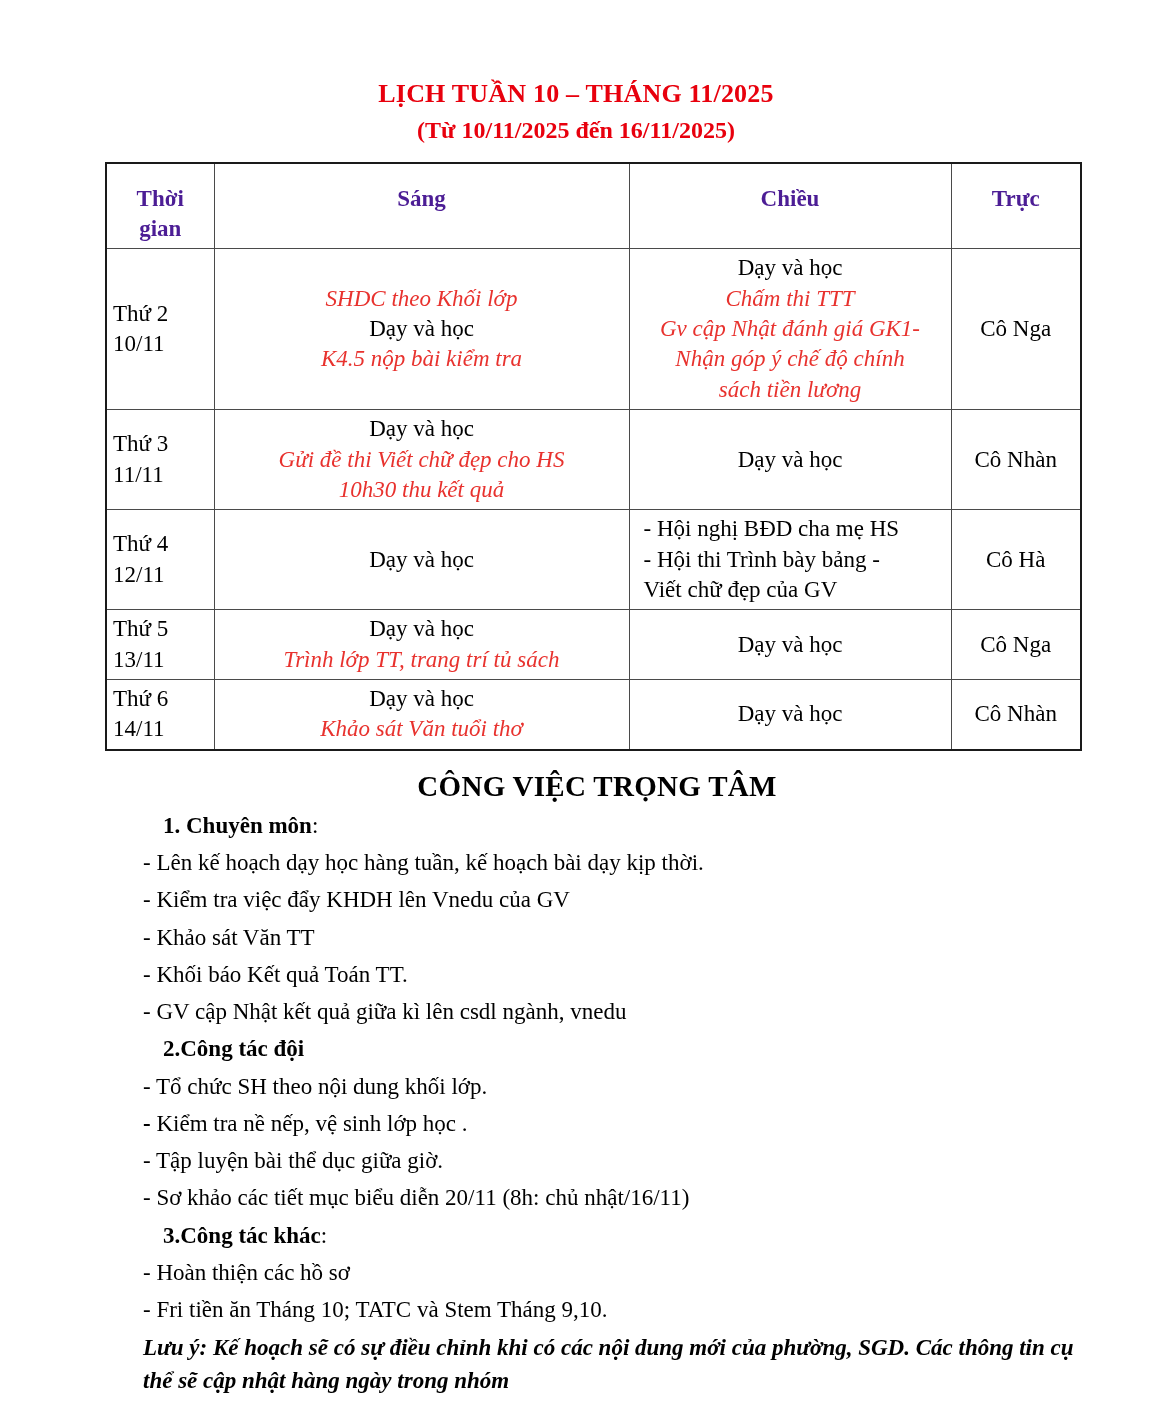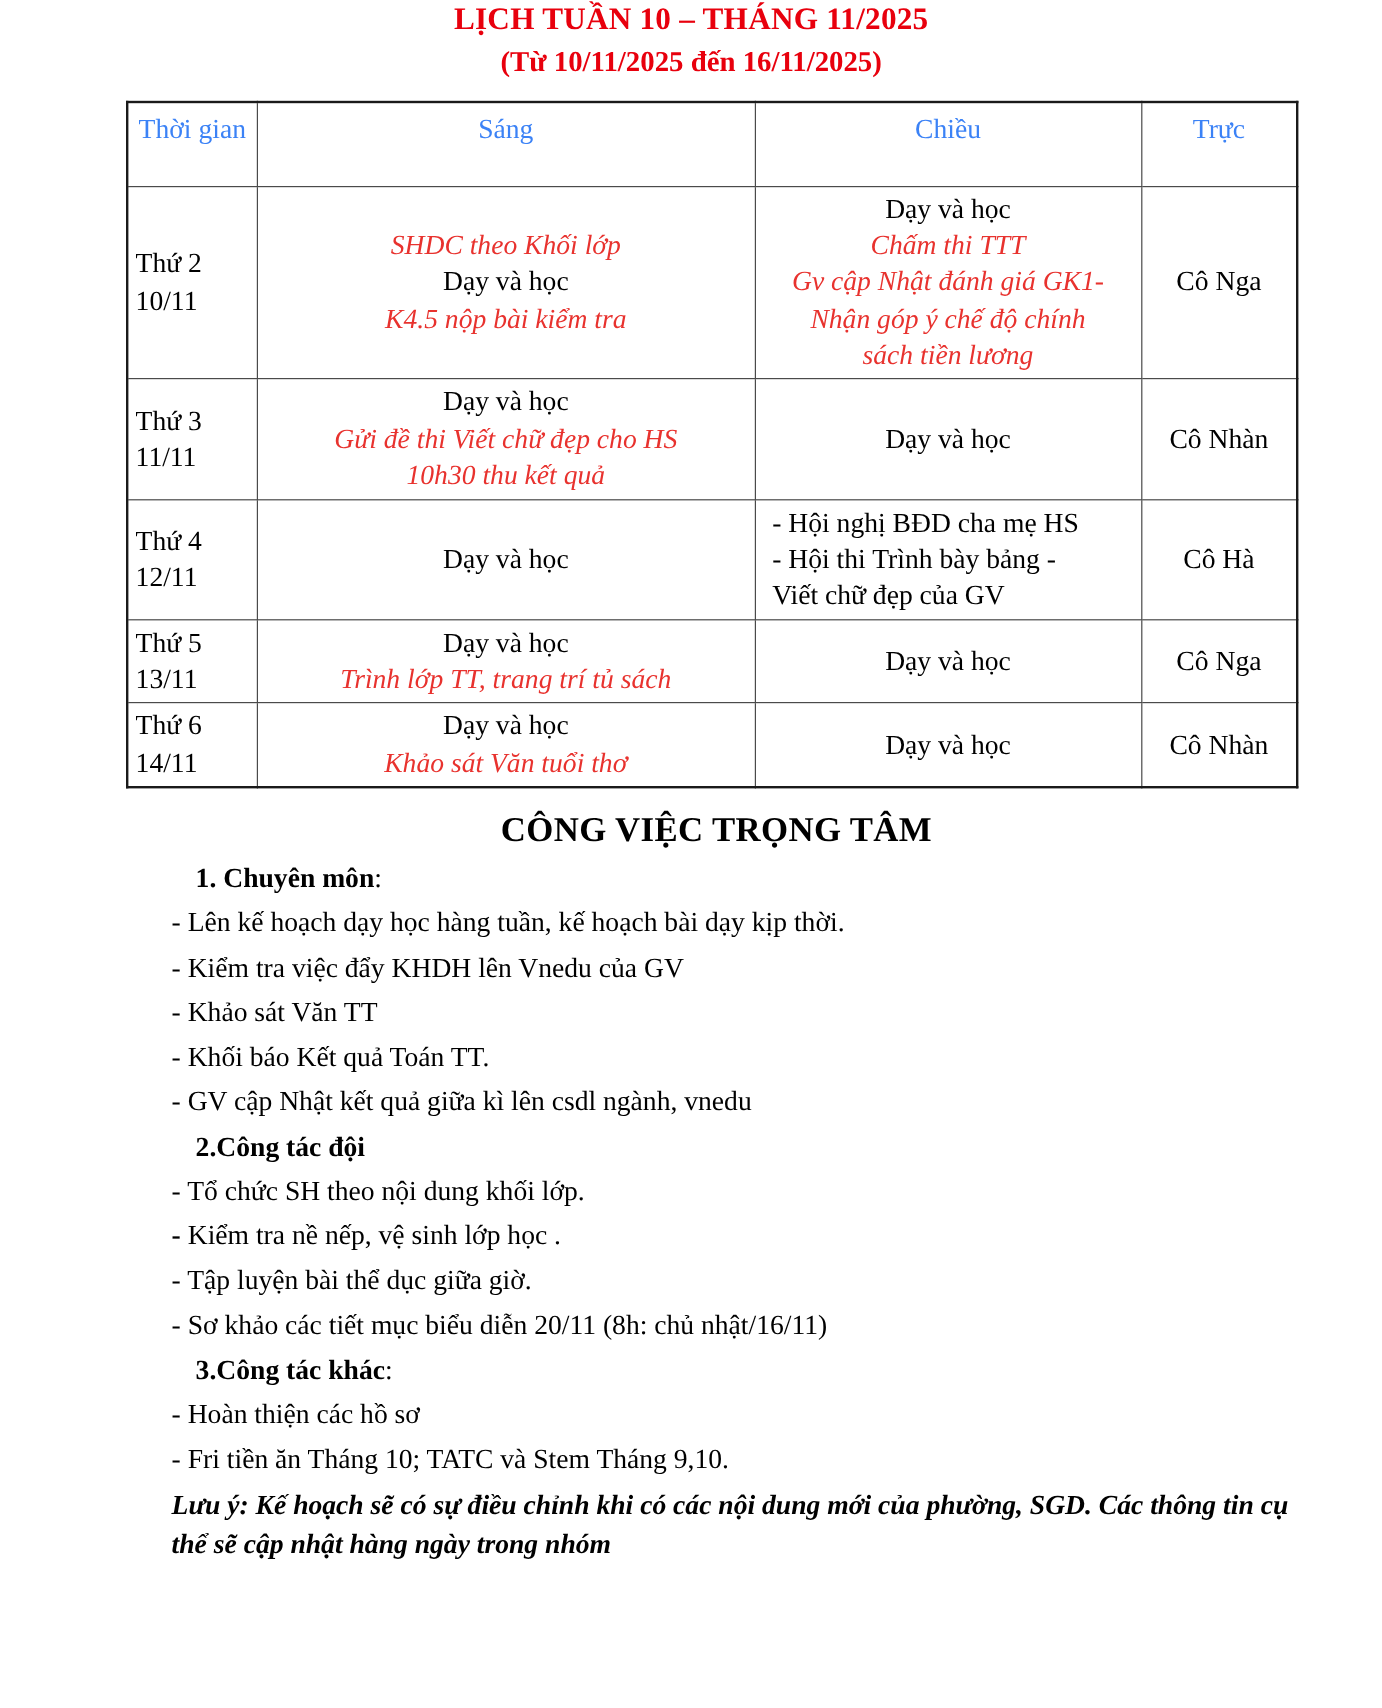--- a/index.html
+++ b/index.html
@@ -18,20 +18,21 @@
     position: relative;
     width: 1152px;
     min-height: 1423px;
     box-sizing: border-box;
     padding: 0;
   }
 
   
   .title-block {
     text-align: center;
+    padding-top: 78px;
   }
   .doc-title {
     color: #e8000d;
     font-weight: bold;
     font-size: 26px;
     letter-spacing: 0.2px;
     line-height: 1.25;
   }
   .doc-subtitle {
     color: #e8000d;
@@ -59,27 +60,27 @@
 
   table.schedule th,
   table.schedule td {
     border: 1px solid #4a4a4a;
     padding: 4px 6px;
     font-size: 23px;
     line-height: 1.32;
     vertical-align: middle;
   }
   table.schedule thead th {
-    color: #3b82f6;
-    font-weight: normal;
+    color: #4c1d95;
+    font-weight: bold;
     text-align: center;
     font-size: 23px;
     height: 58px;
     vertical-align: top;
-    padding-top: 7px;
+    padding-top: 20px;
   }
   th.h-time { text-align: left; padding-left: 22px; }
 
   td.time-cell {
     vertical-align: top;
     text-align: left;
     padding-left: 16px;
     padding-top: 8px;
     white-space: pre-line;
     font-size: 23px;

